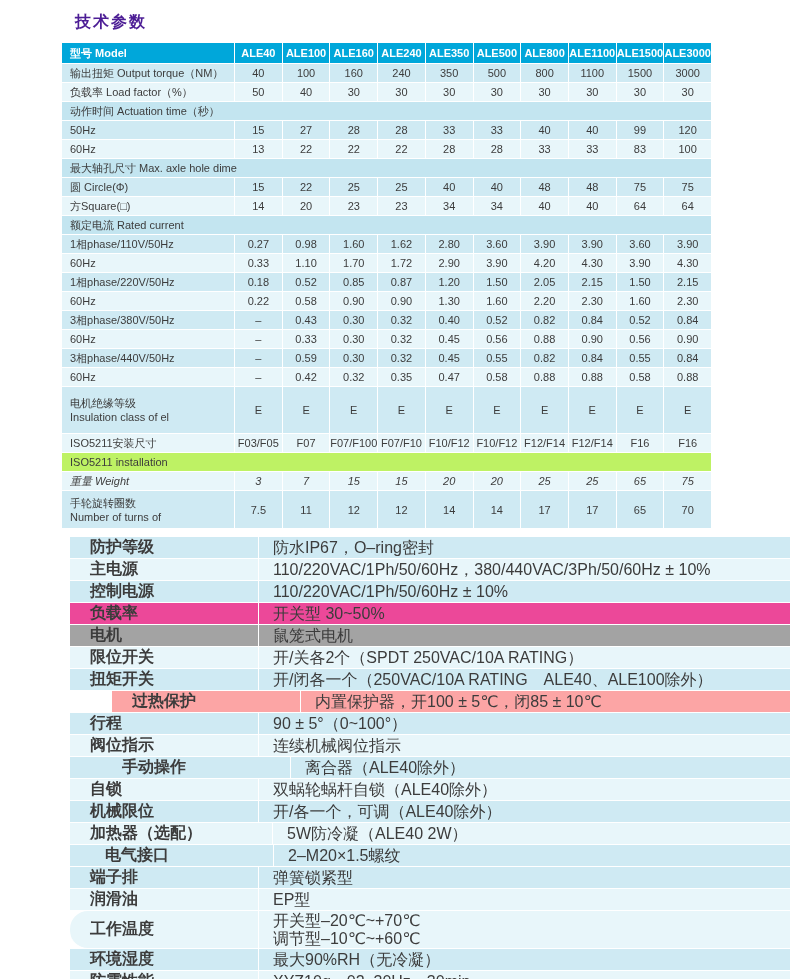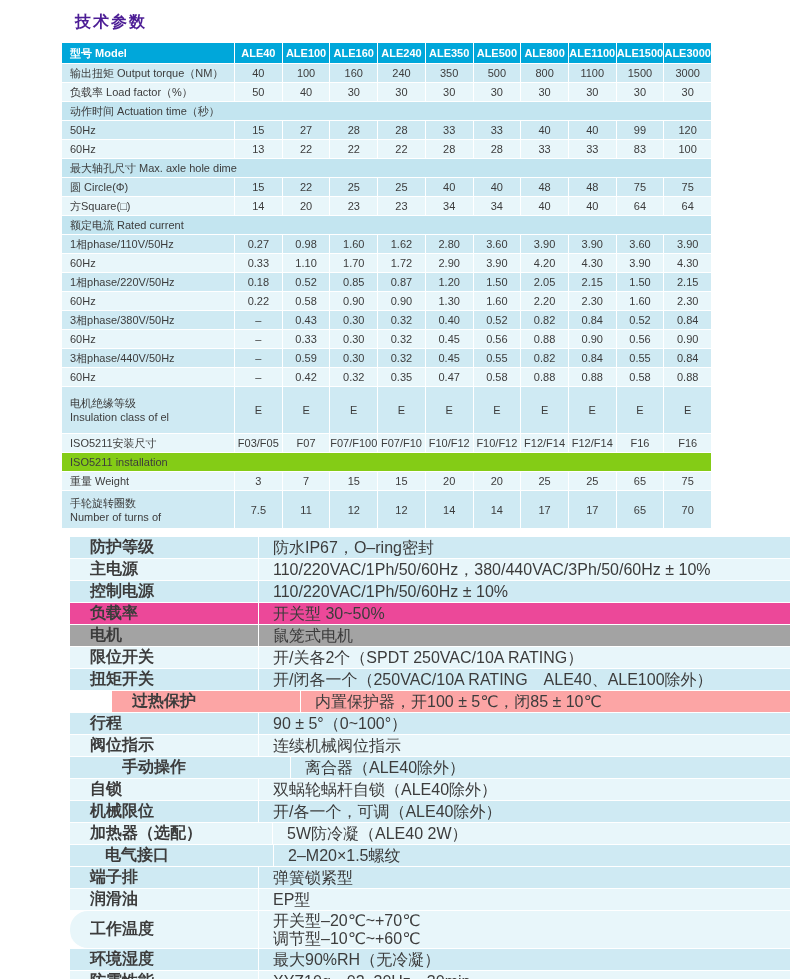--- a/index.html
+++ b/index.html
@@ -350,24 +350,24 @@
         <div class="val">F07</div>
         <div class="val">F07/F100</div>
         <div class="val">F07/F10</div>
         <div class="val">F10/F12</div>
         <div class="val">F10/F12</div>
         <div class="val">F12/F14</div>
         <div class="val">F12/F14</div>
         <div class="val">F16</div>
         <div class="val">F16</div>
       </div>
-      <div class="srow" style="background: #84cc16;">
+      <div class="srow" style="background: #bef264;">
         <div class="sect">ISO5211 installation</div>
       </div>
-      <div class="srow" style="background: rgb(232, 246, 250);">
+      <div class="srow" style="background: rgb(232, 246, 250); font-style: italic;">
         <div class="lbl">
           <div>重量 Weight</div>
         </div>
         <div class="val">3</div>
         <div class="val">7</div>
         <div class="val">15</div>
         <div class="val">15</div>
         <div class="val">20</div>
         <div class="val">20</div>
         <div class="val">25</div>

